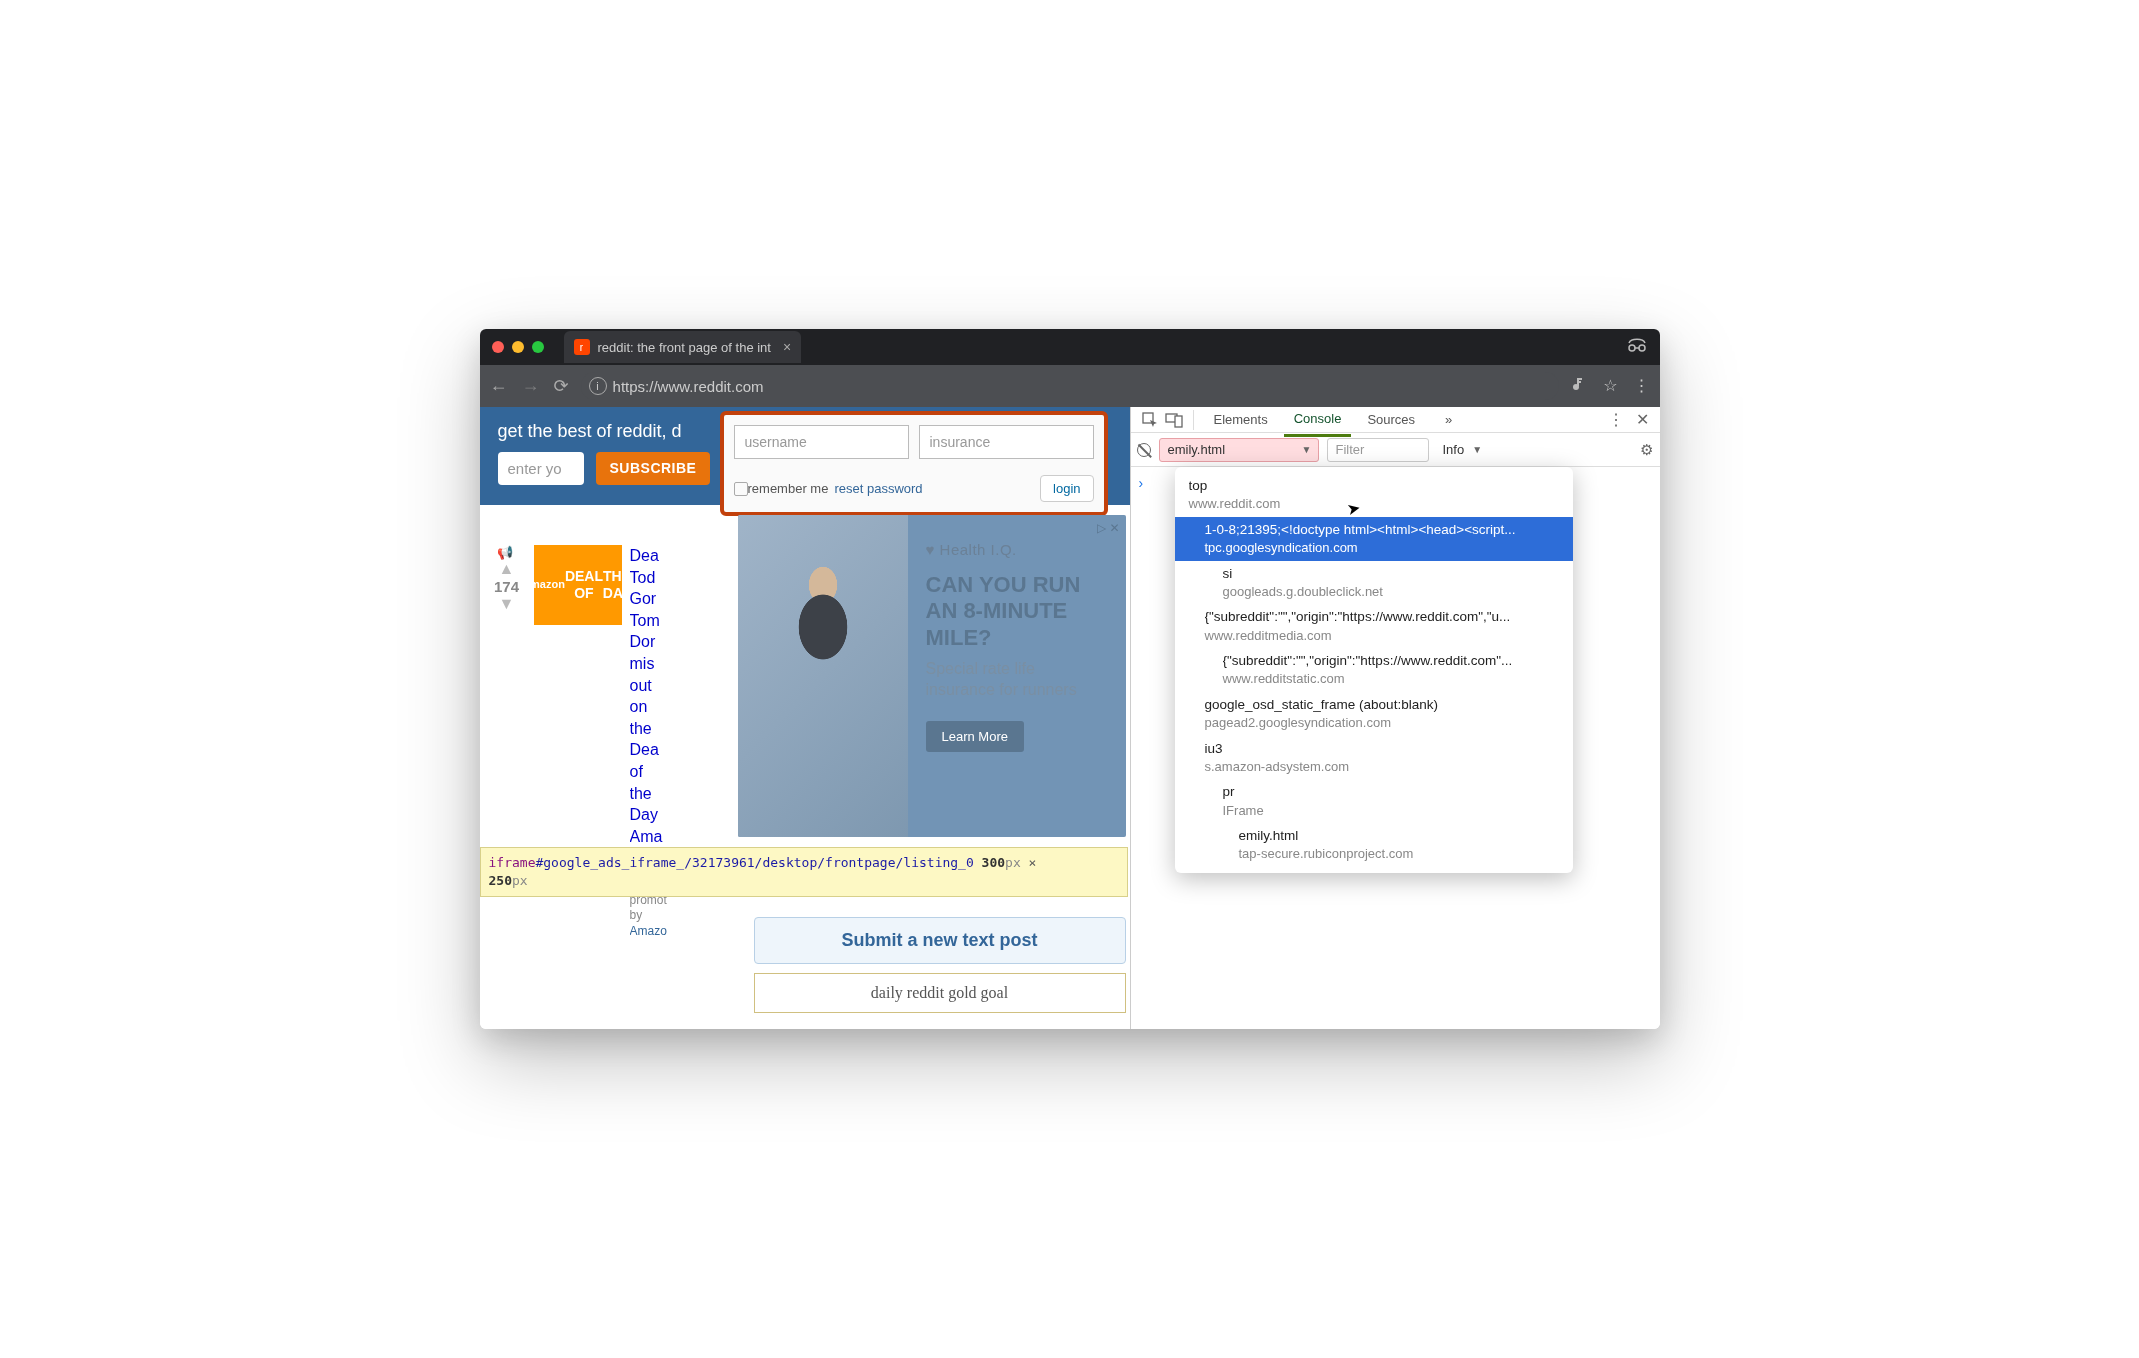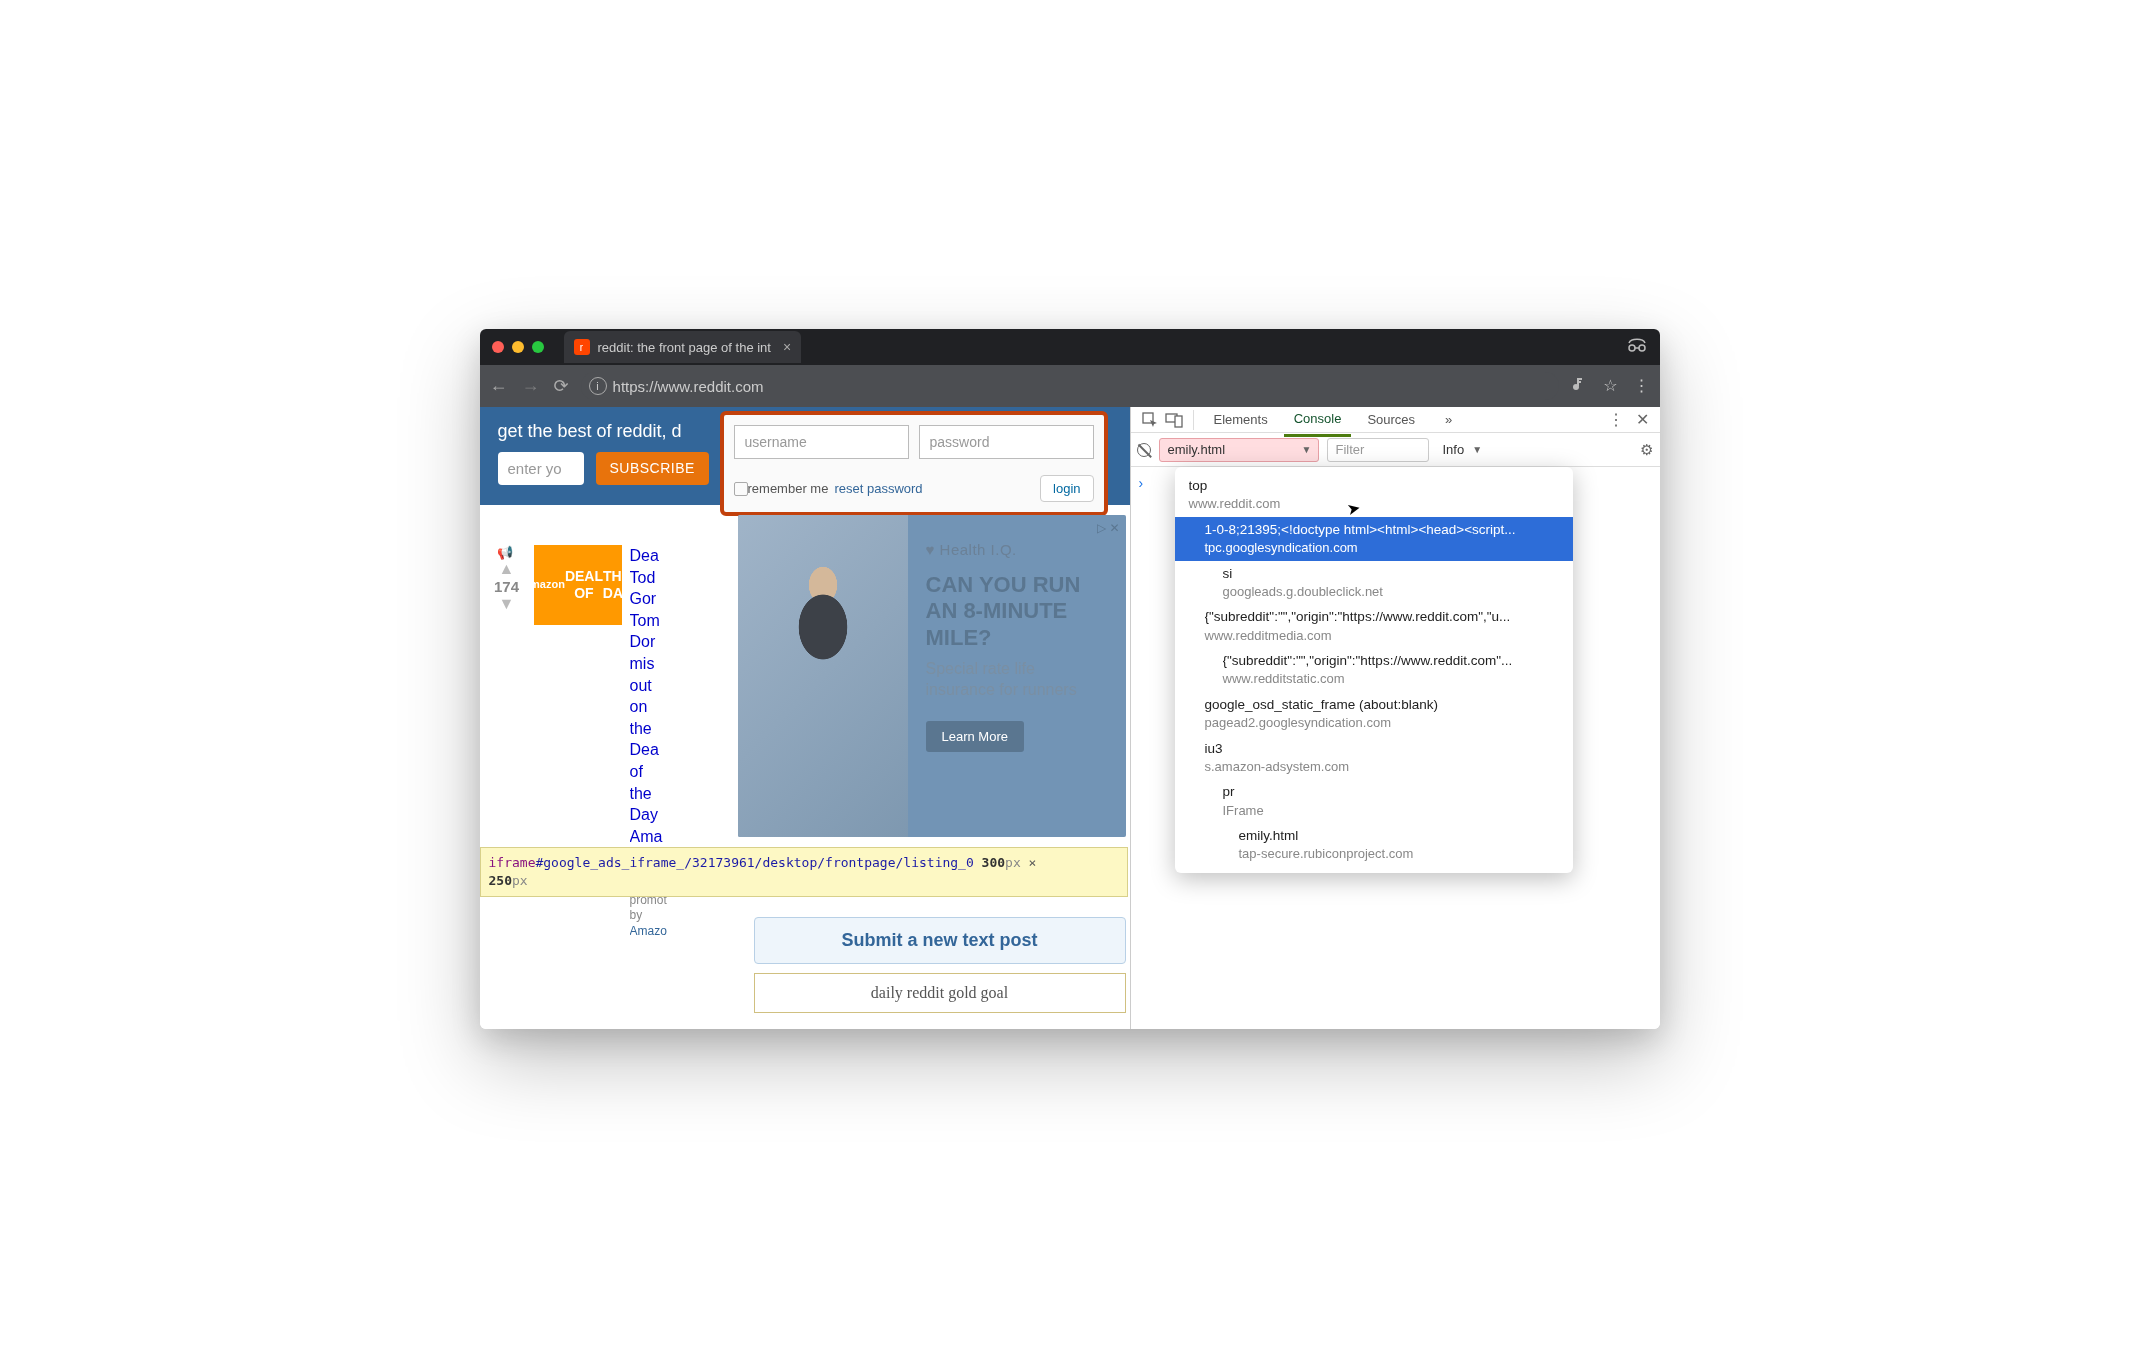--- a/index.html
+++ b/index.html
@@ -99,21 +99,21 @@
     padding:14px 18px 20px;
     font-size:18px;
   }
   .subscribe-row { display:flex; gap:12px; margin-top:10px; }
   .email-input {
     background:#fff;border-radius:4px;padding:8px 10px;color:#999;width:86px;
     font-size:15px;overflow:hidden;white-space:nowrap;
   }
   .subscribe-btn {
     background:#e8730c;color:#fff;padding:8px 14px;border-radius:4px;
-    font-weight:normal;font-size:14px;letter-spacing:0.5px;
+    font-weight:bold;font-size:14px;letter-spacing:0.5px;
   }
 
   .login-box {
     position:absolute;
     top:4px; left:240px;
     width:388px;
     background:#fafafa;
     border:4px solid #c2410c;
     border-radius:6px;
     padding:10px;
@@ -357,21 +357,21 @@
         <div>get the best of reddit, d</div>
         <div class="subscribe-row">
           <div class="email-input">enter yo</div>
           <div class="subscribe-btn">SUBSCRIBE</div>
         </div>
       </div>
 
       <div class="login-box">
         <div class="login-fields">
           <div class="field">username</div>
-          <div class="field">password</div>
+          <div class="field">insurance</div>
         </div>
         <div class="login-row2">
           <div class="cb"></div>
           <span class="remember">remember me</span>
           <span class="reset">reset password</span>
           <div class="login-btn">login</div>
         </div>
       </div>
 
       <div class="ad-box">

